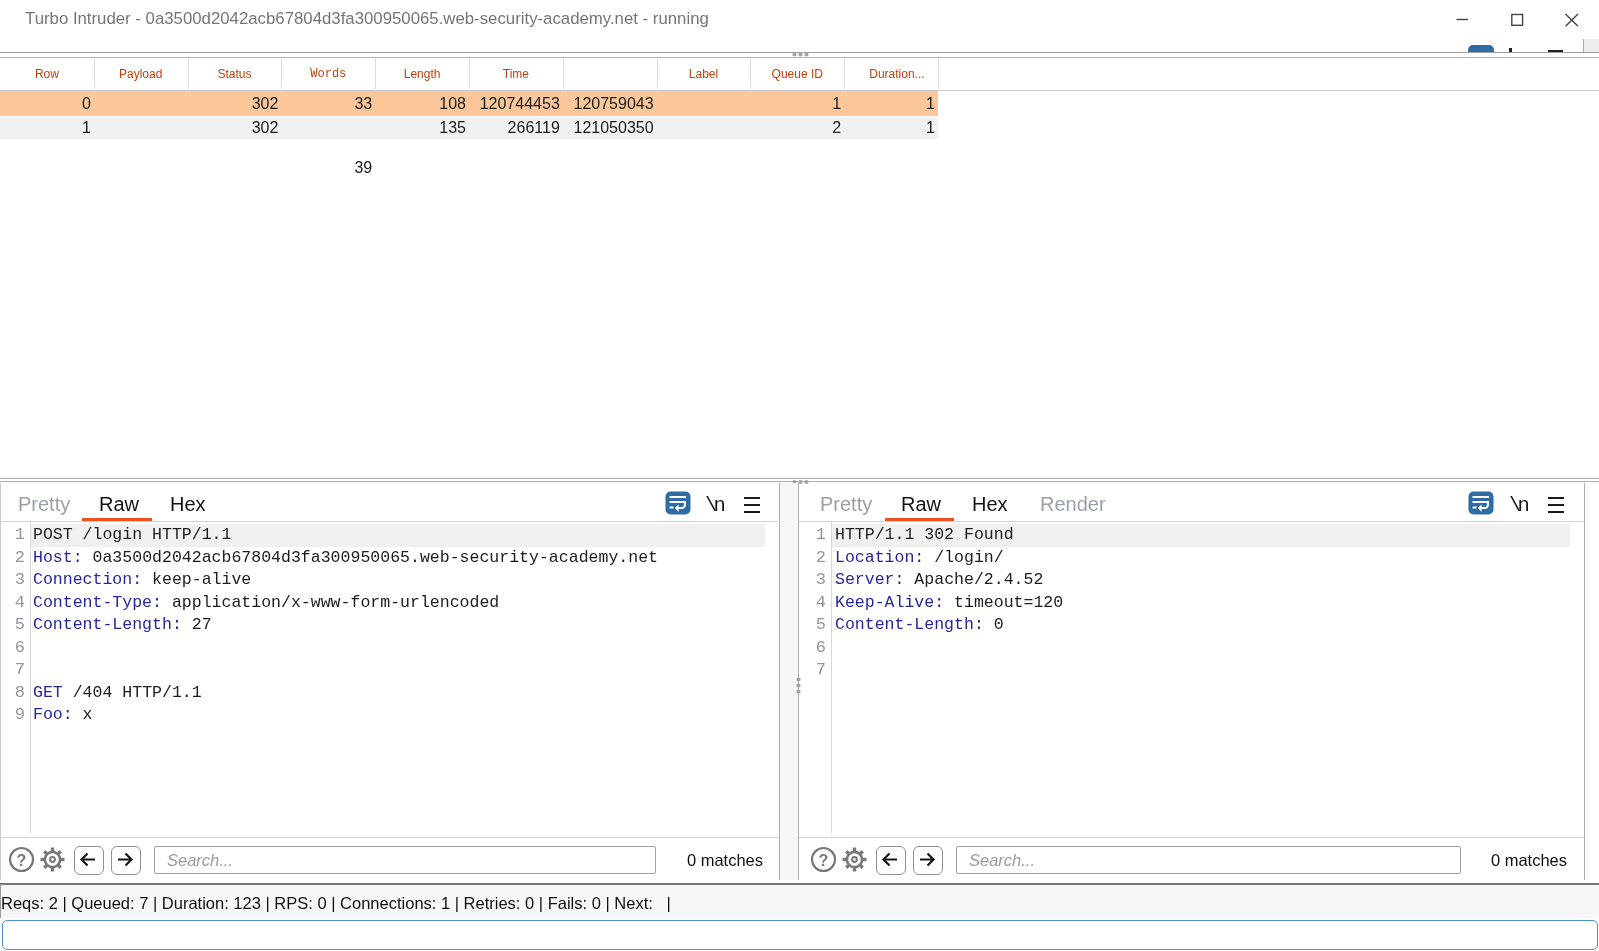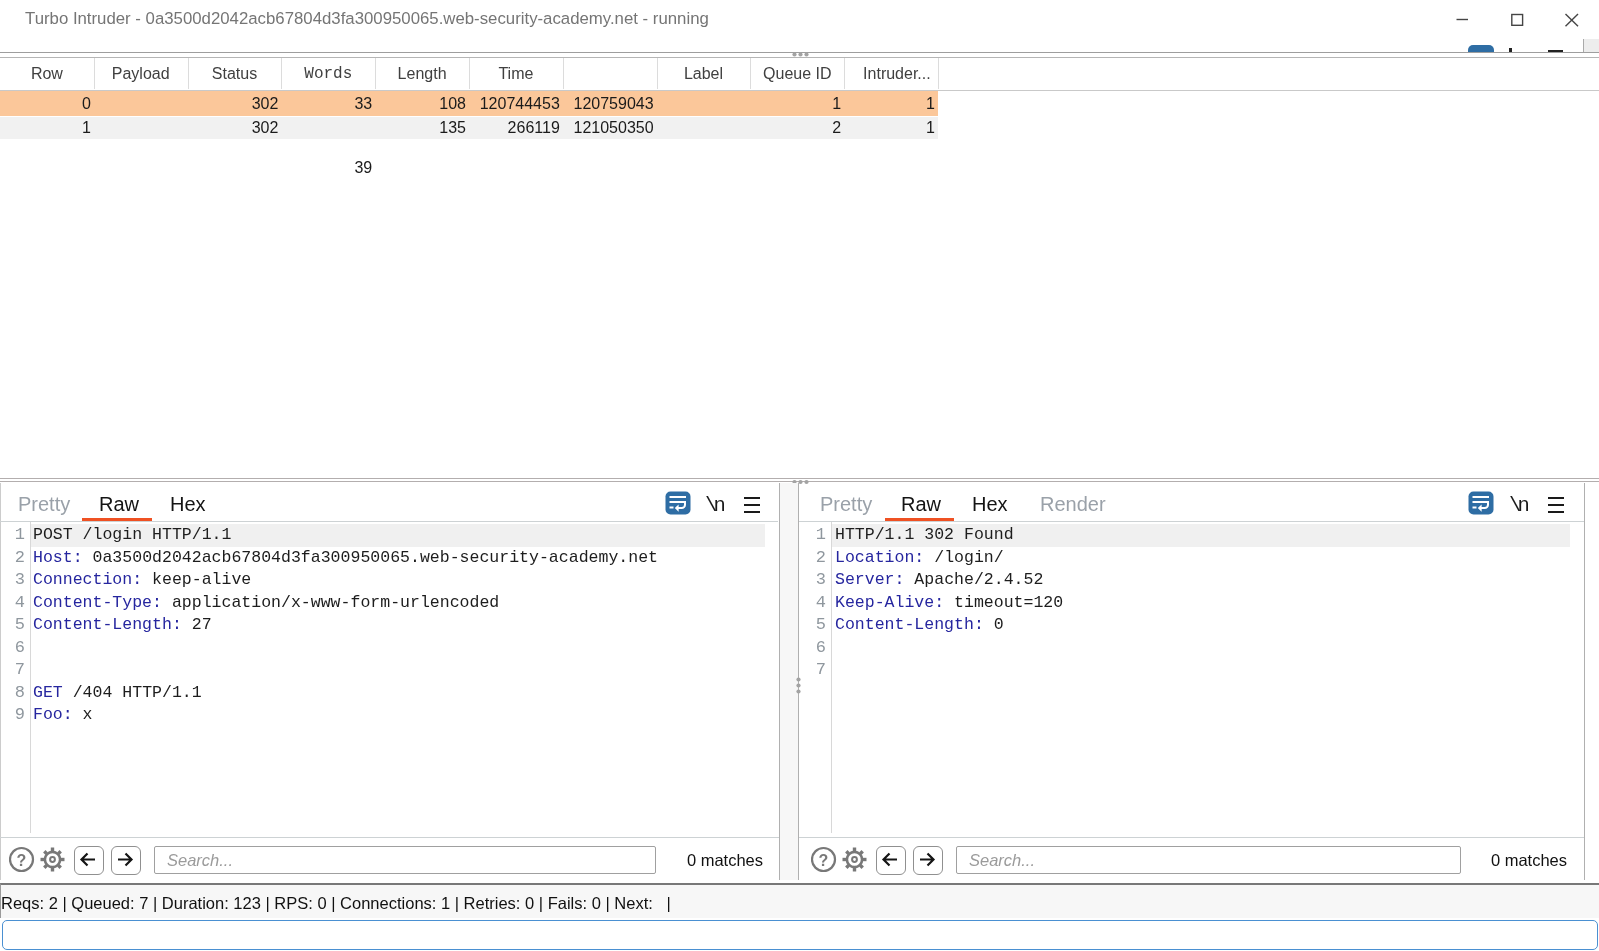--- a/index.html
+++ b/index.html
@@ -2,21 +2,21 @@
 <html><head>
 <meta charset="utf-8">
 <style>
 html,body{margin:0;padding:0;}
 body{width:1599px;height:951px;position:relative;background:#ffffff;
   font-family:"Liberation Sans",sans-serif;overflow:hidden;}
 .abs{position:absolute;}
 .mono{font-family:"Liberation Mono",monospace;font-size:16.55px;line-height:22.5px;white-space:pre;color:#1d1d1d;}
 .ln{font-family:"Liberation Mono",monospace;font-size:17px;line-height:22.5px;color:#8f979e;text-align:right;white-space:pre;}
 .blue{color:#26269f;}
-.hcell{font-size:16px;color:#404040;text-align:center;line-height:32px;}
+.hcell{font-size:12px;color:#c2410c;text-align:center;line-height:32px;}
 .dcell{font-size:16px;color:#1b1b1b;text-align:right;}
 .tab-g{color:#9aa1a9;}
 .tab-b{color:#141414;}
 .tabtxt{font-size:20px;line-height:21px;}
 .srch{font-size:16.5px;font-style:italic;color:#9b9b9b;}
 .match{font-size:16.5px;color:#111;}
 </style>
 </head>
 <body>
 
@@ -50,21 +50,21 @@
 
 <div class="abs hcell" style="left:0px;top:58px;width:93.8px;">Row</div>
 <div class="abs hcell" style="left:93.8px;top:58px;width:93.8px;">Payload</div>
 <div class="abs hcell" style="left:187.6px;top:58px;width:93.8px;">Status</div>
 <div class="abs hcell" style="left:281.4px;top:58px;width:93.8px;font-family:Liberation Mono, monospace;">Words</div>
 <div class="abs hcell" style="left:375.2px;top:58px;width:93.8px;">Length</div>
 <div class="abs hcell" style="left:469px;top:58px;width:93.8px;">Time</div>
 <div class="abs hcell" style="left:562.8px;top:58px;width:93.8px;margin-top:36px;">Arrival</div>
 <div class="abs hcell" style="left:656.6px;top:58px;width:93.8px;">Label</div>
 <div class="abs hcell" style="left:750.4px;top:58px;width:93.8px;">Queue ID</div>
-<div class="abs hcell" style="left:850px;top:58px;width:93.8px;">Intruder...</div>
+<div class="abs hcell" style="left:850px;top:58px;width:93.8px;">Duration...</div>
 
 <div class="abs" style="left:93.8px;top:58px;width:1px;height:31px;background:#dcdcdc;"></div>
 <div class="abs" style="left:187.6px;top:58px;width:1px;height:31px;background:#dcdcdc;"></div>
 <div class="abs" style="left:281.4px;top:58px;width:1px;height:31px;background:#dcdcdc;"></div>
 <div class="abs" style="left:375.2px;top:58px;width:1px;height:31px;background:#dcdcdc;"></div>
 <div class="abs" style="left:469px;top:58px;width:1px;height:31px;background:#dcdcdc;"></div>
 <div class="abs" style="left:562.8px;top:58px;width:1px;height:31px;background:#dcdcdc;"></div>
 <div class="abs" style="left:656.6px;top:58px;width:1px;height:31px;background:#dcdcdc;"></div>
 <div class="abs" style="left:750.4px;top:58px;width:1px;height:31px;background:#dcdcdc;"></div>
 <div class="abs" style="left:844.2px;top:58px;width:1px;height:31px;background:#dcdcdc;"></div>

